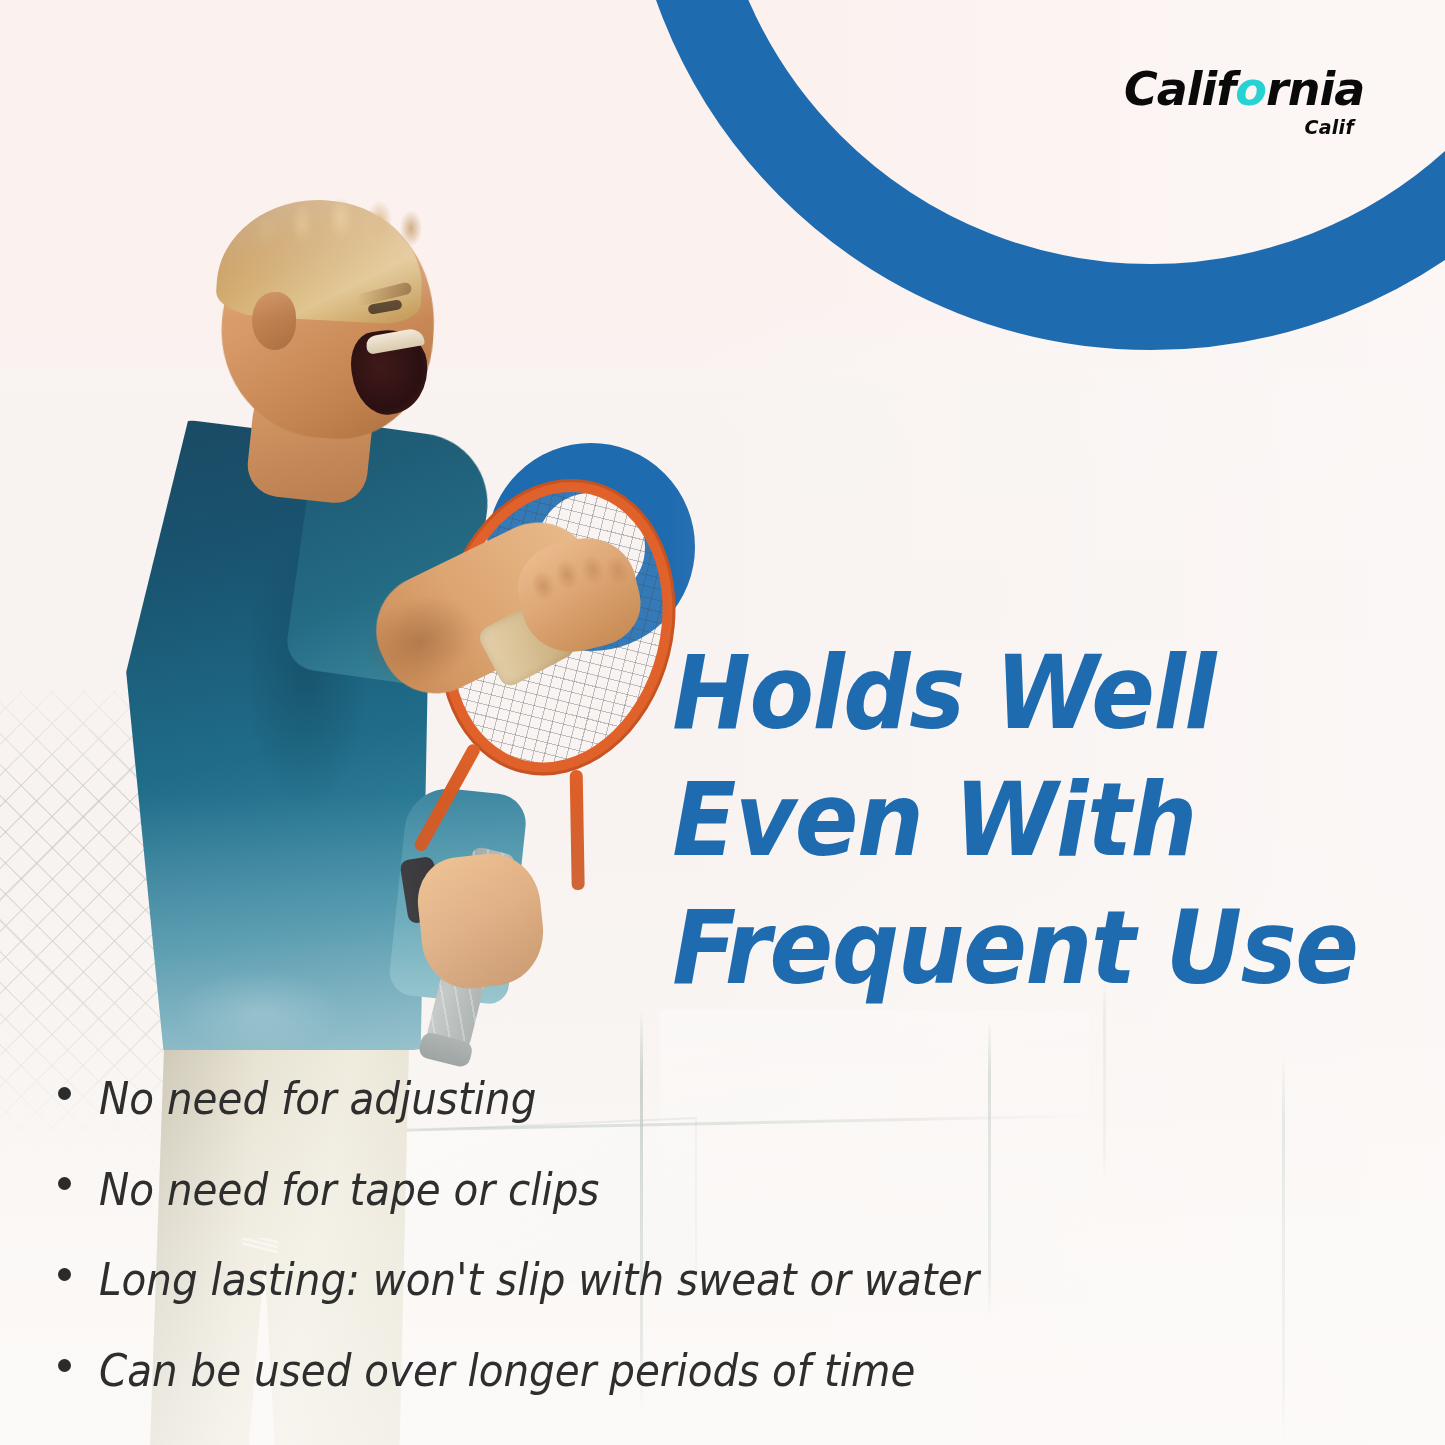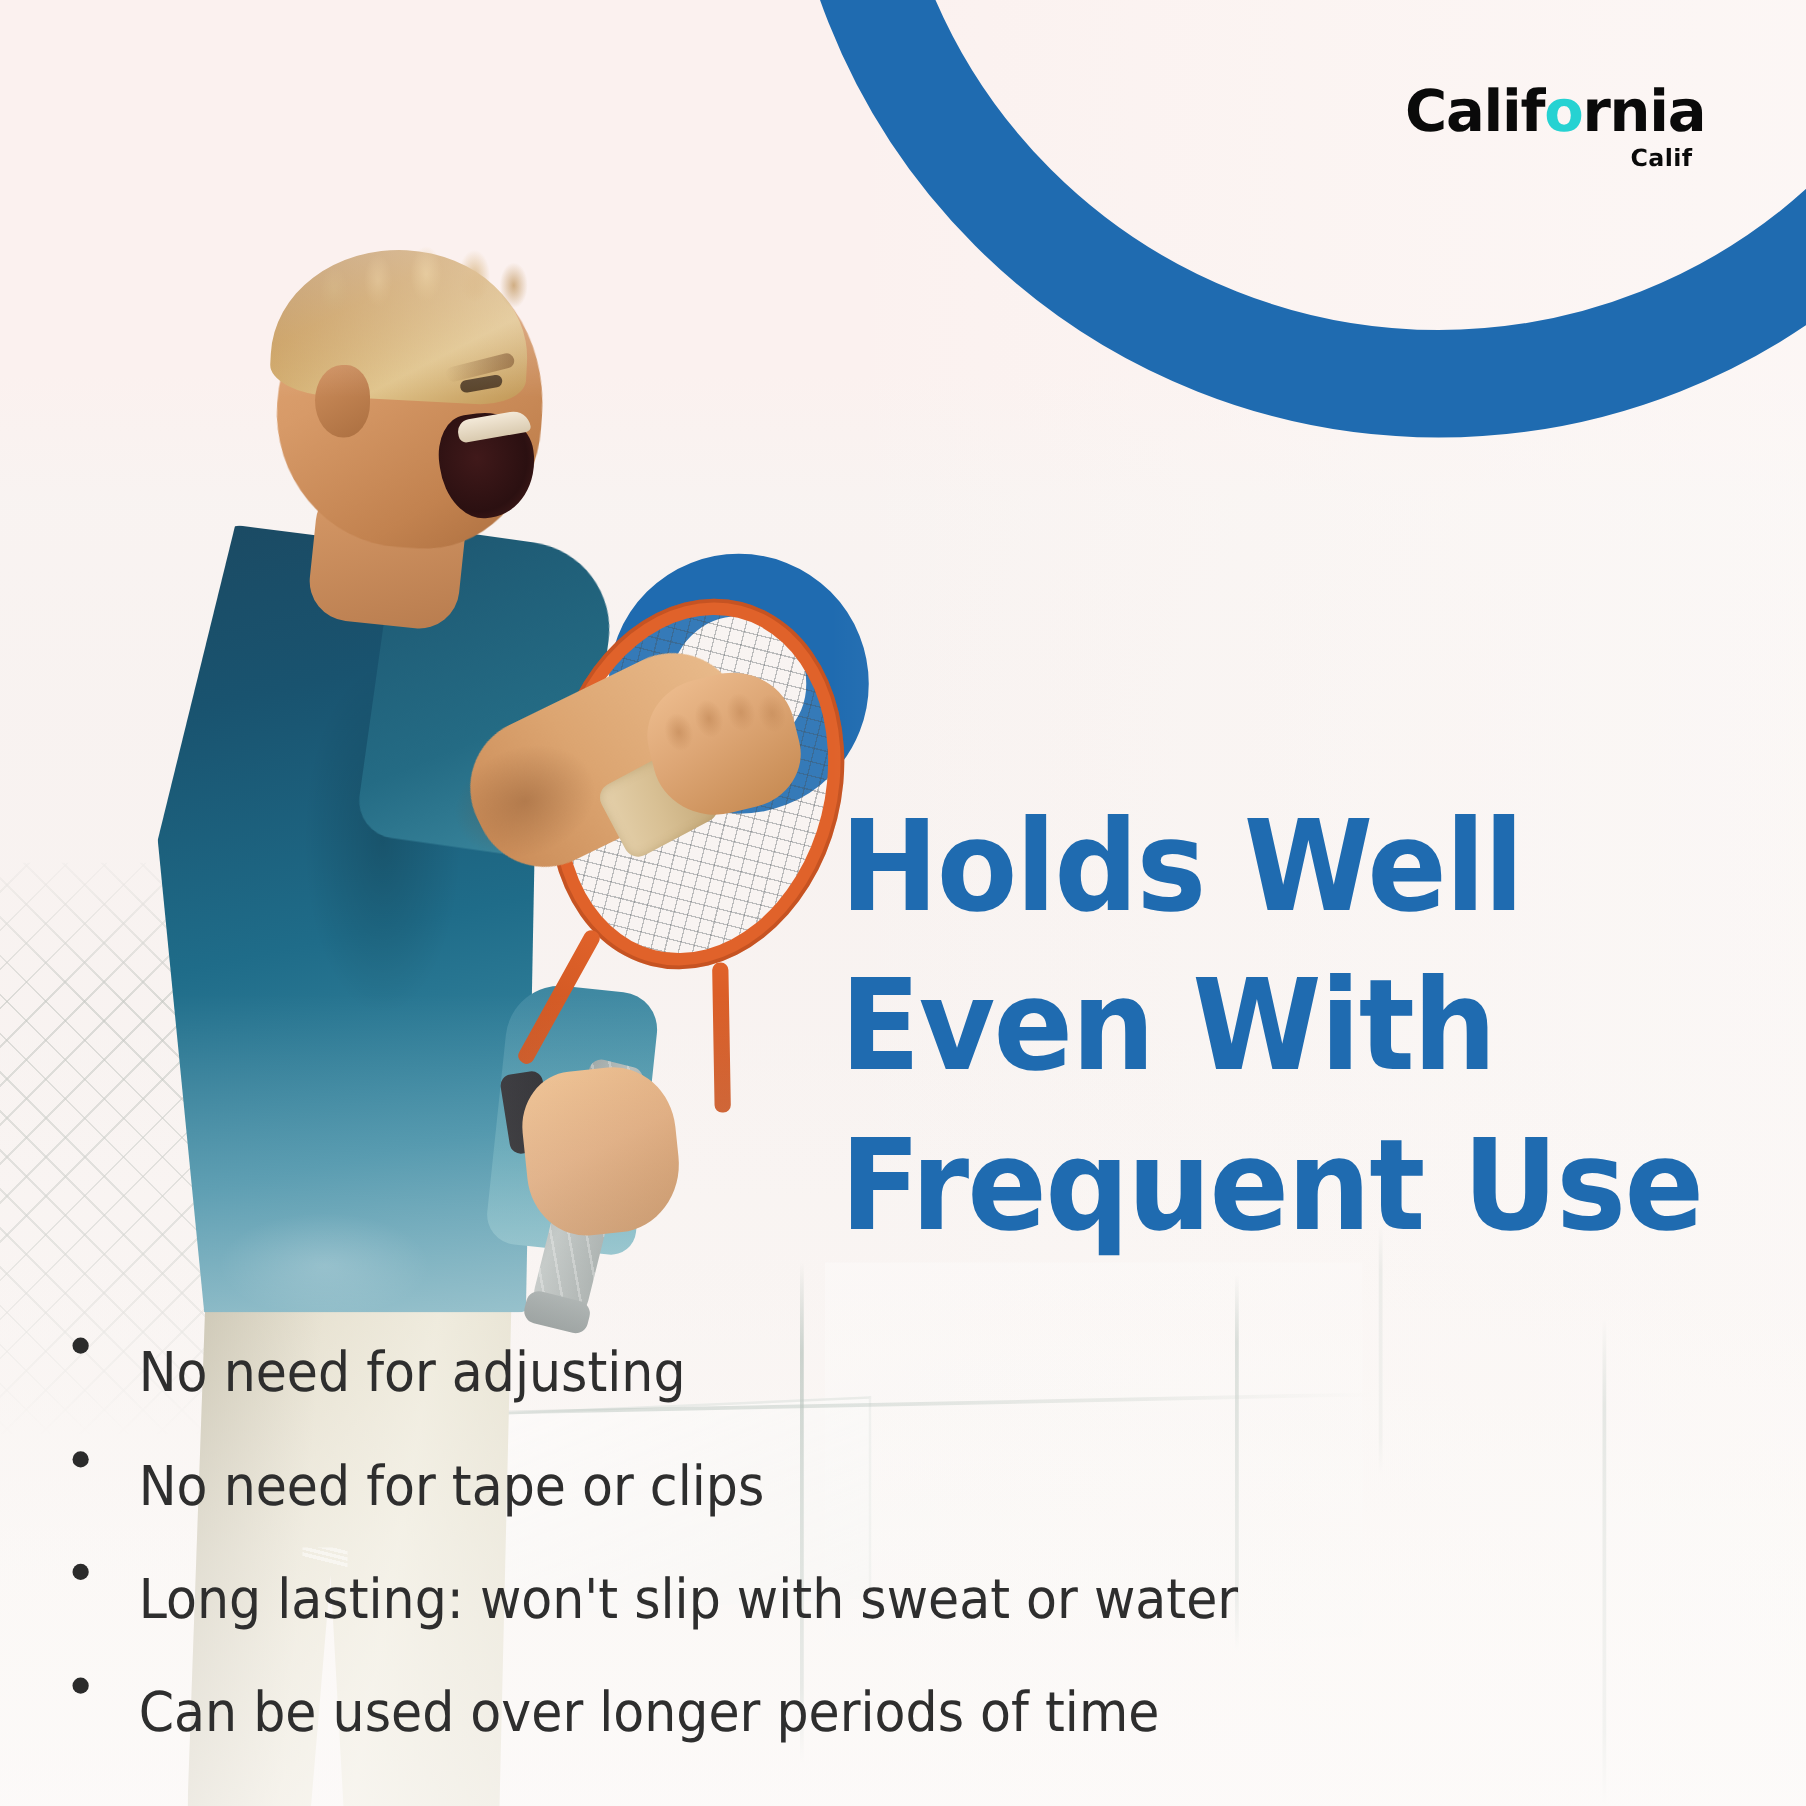--- a/index.html
+++ b/index.html
@@ -452,22 +452,22 @@
   }
 
   
   .bullets {
     position: absolute;
     left: 58px; top: 1076px;
     width: 1330px;
   }
   .bullet-item {
     display: flex;
-    align-items: flex-start;
-    gap: 40px;
+    align-items: center;
+    gap: 28px;
     margin-bottom: 44px;
   }
   .bullet-dot {
     flex: 0 0 auto;
     width: 13px; height: 13px;
     border-radius: 50%;
     background: #2b2b2b;
     transform: translateY(-6px);
   }
   .bullet-text {
@@ -477,21 +477,21 @@
     line-height: 1.06;
     color: #2e2e2e;
     transform: scaleX(.92);
     transform-origin: left center;
     white-space: nowrap;
   }
 </style>
 </head>
 <body>
 
-<div id="canvas" style="--brand-blue: #1f6bb0; background: rgb(251, 241, 239);">
+<div id="canvas" style="--brand-blue: #1f6bb0; background: rgb(251, 241, 239); font-style: italic;">
 
   <div class="photo-layer">
     <div class="court-wash"></div>
     <div class="fence"></div>
     <div class="panel-b"></div>
     <div class="panel-a"></div>
     <div class="rail"></div>
     <div class="pole pole-1"></div>
     <div class="pole pole-4"></div>
     <div class="pole pole-2"></div>

